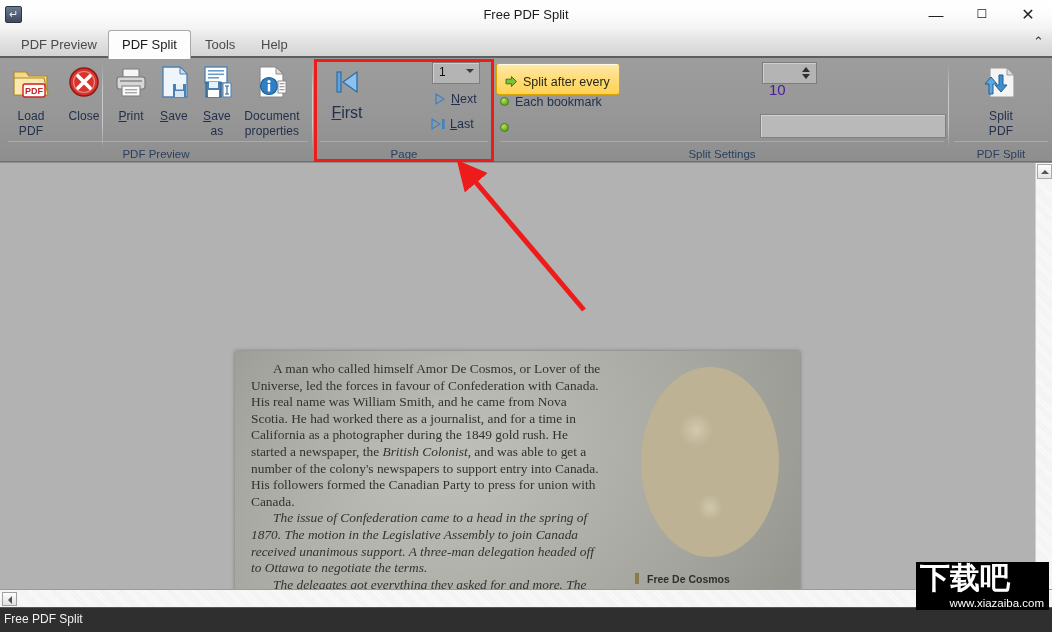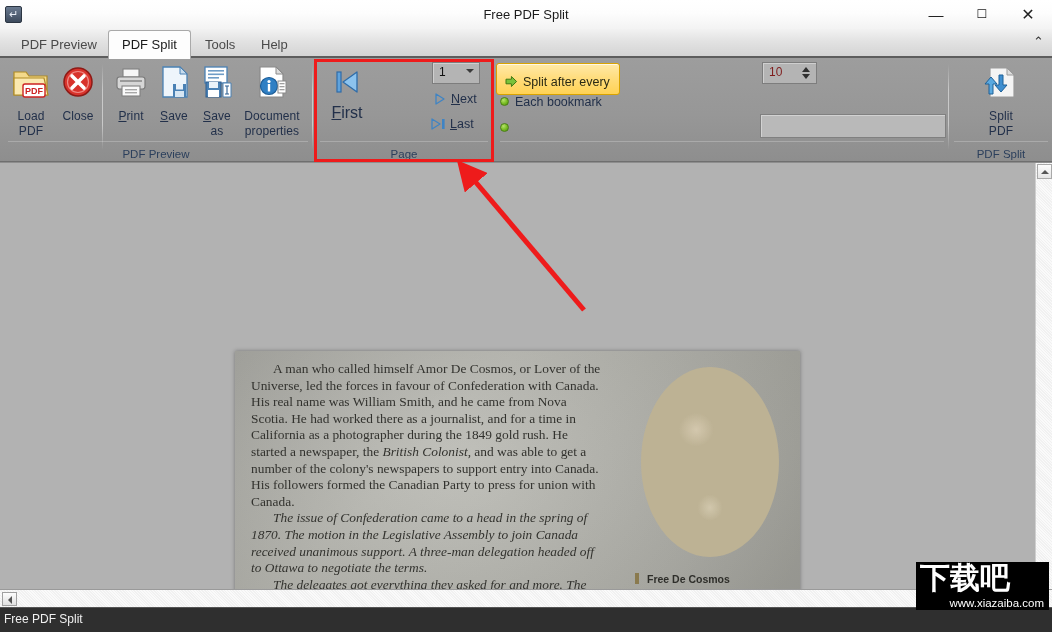--- a/index.html
+++ b/index.html
@@ -137,21 +137,21 @@
     cursor: default;
   }
   .sel-pill .rtxt { font-size: 12.5px; color: #2a2a14; vertical-align: middle; }
   .arrow-green {
     display: inline-block; vertical-align: middle; margin-right: 5px;
   }
   .spin {
     position: absolute; background: #b4b4b4; border: 1px solid #7d7d7d;
     box-shadow: inset 1px 1px 0 #cfcfcf;
   }
-  .spin .val { position: absolute; left: 6px; top: 2px; font-size: 12px; color: #7f1d1d; }
+  .spin .val { position: absolute; left: 6px; top: 18px; font-size: 15px; color: #4c1d95; }
   .spin .up, .spin .dn {
     position: absolute; right: 6px; width: 0; height: 0;
     border-left: 4px solid transparent; border-right: 4px solid transparent;
   }
   .spin .up { top: 4px; border-bottom: 5px solid #2f2f2f; }
   .spin .dn { bottom: 4px; border-top: 5px solid #2f2f2f; }
   .textfield {
     position: absolute; background: #b9b9b9;
     border: 1px solid #808080; box-shadow: inset 1px 1px 0 #d2d2d2;
   }
@@ -302,21 +302,21 @@
             <path d="M3 8 L15 8 L18 12 L36 12 L36 31 L3 31 Z" fill="#f3d98b" stroke="#b08b26" stroke-width="1.2"></path>
             <path d="M3 14 L33 14 L37 31 L3 31 Z" fill="#fbe9b0" stroke="#b08b26" stroke-width="1.2"></path>
             <rect x="12" y="20" width="22" height="13" rx="2" fill="#ffffff" stroke="#cc2222" stroke-width="1.4"></rect>
             <text x="23" y="30" font-size="9" font-family="Liberation Sans, sans-serif" font-weight="bold" fill="#cc2222" text-anchor="middle">PDF</text>
           </svg>
         </span>
         <span class="lbl">Load</span>
         <span class="lbl" style="margin-top:0">PDF</span>
       </div>
 
-      <div class="bigbtn" style="left:55px;">
+      <div class="bigbtn" style="left:61px;">
         <span class="ico">
           <svg width="40" height="38" viewBox="0 0 40 38">
             <circle cx="20" cy="18" r="14" fill="#d8332c" stroke="#8e1a16" stroke-width="1.5"></circle>
             <circle cx="20" cy="18" r="10.5" fill="none" stroke="#f08a85" stroke-width="1.2"></circle>
             <path d="M14 12 L26 24 M26 12 L14 24" stroke="#ffffff" stroke-width="3.6" stroke-linecap="round"></path>
           </svg>
         </span>
         <span class="lbl">Close</span>
       </div>
 
@@ -444,20 +444,21 @@
 
       <div class="spin" style="left:266px;top:4px;width:55px;height:22px;">
         <span class="val">10</span>
         <span class="up"></span>
         <span class="dn"></span>
       </div>
 
       <div class="textfield" style="left:264px;top:56px;width:186px;height:24px;"></div>
 
       <div class="grp-baseline" style="left:4px;right:4px;"></div>
+      <div class="grp-label">Split Settings</div>
     </div>
 
     <div class="grp-sep" style="left:948px;"></div>
 
     <div style="position:absolute;left:950px;top:0;width:102px;height:104px;">
       <div class="bigbtn" style="left:26px;width:50px;">
         <span class="ico">
           <svg width="40" height="38" viewBox="0 0 40 38">
             <path d="M9 4 L26 4 L33 11 L33 33 L9 33 Z" fill="#f4f4f4" stroke="#9a9a9a" stroke-width="1.2"></path>
             <path d="M26 4 L26 11 L33 11 Z" fill="#dcdcdc" stroke="#9a9a9a" stroke-width="1"></path>

